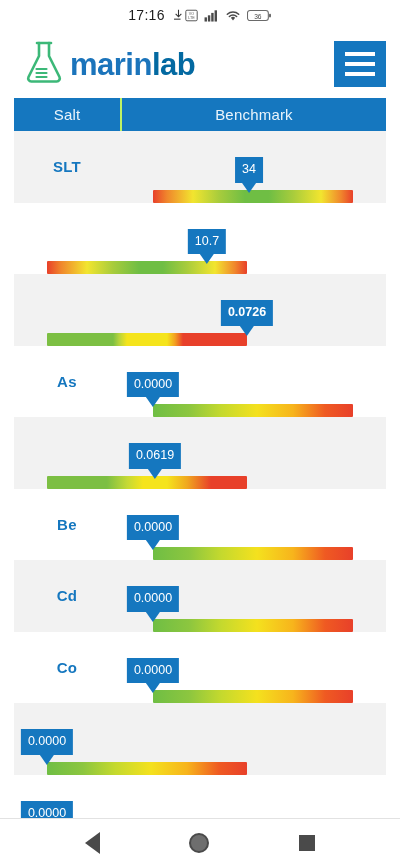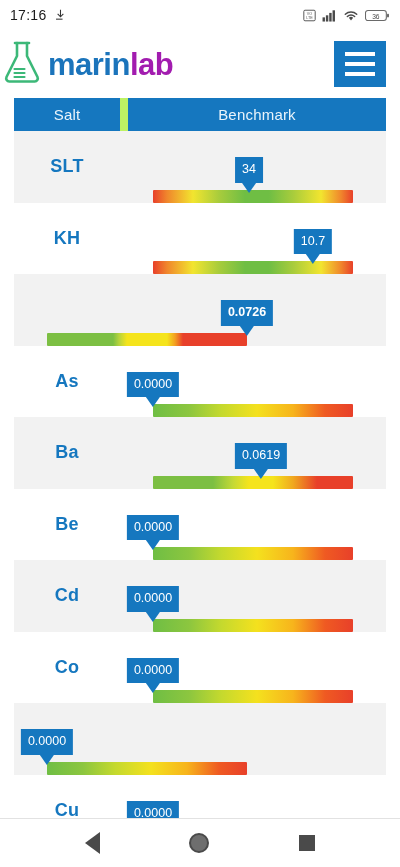--- a/index.html
+++ b/index.html
@@ -7,73 +7,73 @@
     width:400px;height:867px;
     background:#ffffff;
     font-family:"Liberation Sans","DejaVu Sans",sans-serif;
     overflow:hidden;
     position:relative;
   }
 
   
   .statusbar{
     height:30px;width:100%;
-    display:flex;align-items:center;justify-content:space-between;
+    display:flex;align-items:center;justify-content:center;
     padding:0 10px;box-sizing:border-box;
     background:#ffffff;
   }
   .sb-left{display:flex;align-items:center;gap:7px;}
   .sb-clock{font-size:14px;color:#1c1c1c;font-weight:500;letter-spacing:.3px;}
   .sb-right{display:flex;align-items:center;gap:6px;}
   .ic{display:block;}
 
   
   .appbar{
     height:68px;width:100%;
     display:flex;align-items:center;justify-content:space-between;
-    padding:0 14px 0 2px;box-sizing:border-box;background:#fff;
+    padding:0 14px 0 24px;box-sizing:border-box;background:#fff;
   }
   .brand{display:flex;align-items:center;gap:6px;}
   .brand-text{
     font-size:31px;font-weight:700;letter-spacing:-0.5px;line-height:1;
     display:flex;
   }
   .brand-marin{color:#1b74bb;}
-  .brand-lab{color:#a21caf;}
+  .brand-lab{color:#0369a1;}
   .menu-btn{
     width:52px;height:46px;background:#1577bf;
     display:flex;flex-direction:column;align-items:center;justify-content:center;
     gap:6px;border:0;cursor:pointer;
   }
   .menu-btn i{display:block;width:30px;height:4px;background:#fff;}
 
   
   .table-wrap{
     position:absolute;top:98px;left:0;right:0;bottom:49px;
     overflow:hidden;background:#fff;
   }
   .thead{
     display:flex;background:#1577bf;height:33px;
     margin:0 14px;
   }
   .th{
     color:#eaf4fb;font-size:15px;display:flex;align-items:center;
     justify-content:center;letter-spacing:.2px;
   }
-  .th-salt{width:106px;flex:0 0 106px;border-right:8px solid #bef264;}
+  .th-salt{width:106px;flex:0 0 106px;border-right:2px solid #bef264;}
   .th-bench{flex:1;}
 
   .row{
     display:flex;align-items:center;height:71.5px;
     margin:0 14px;
   }
   .row.alt{background:#f2f2f2;}
   .cell-salt{
     width:106px;flex:0 0 106px;
-    color:#1577bf;font-size:18px;font-weight:700;
+    color:#1577bf;font-size:15px;font-weight:700;
     display:flex;align-items:center;justify-content:center;
     height:100%;letter-spacing:.3px;
   }
   .cell-bench{
     flex:1;height:100%;position:relative;
     display:flex;align-items:flex-end;
   }
 
   .gauge{
     position:relative;width:200px;margin-left:33px;
@@ -190,21 +190,20 @@
       <div class="row alt">
         <div class="cell-salt">SLT</div>
         <div class="cell-bench">
           <div class="gauge">
             <div class="bar" style="background: linear-gradient(90deg, rgb(232, 64, 42) 0%, rgb(240, 134, 44) 7%, rgb(242, 229, 47) 20%, rgb(168, 204, 60) 33%, rgb(111, 190, 68) 46%, rgb(111, 190, 68) 58%, rgb(168, 204, 60) 70%, rgb(242, 229, 47) 84%, rgb(240, 134, 44) 94%, rgb(232, 64, 42) 100%);"></div>
             <div class="bubble" style="left: 48%;">34</div>
           </div>
         </div>
       </div>
       <div class="row">
-        <div class="cell-salt">KH</div>
         <div class="cell-bench">
           <div class="gauge">
             <div class="bar" style="background: linear-gradient(90deg, rgb(232, 64, 42) 0%, rgb(240, 134, 44) 7%, rgb(242, 229, 47) 20%, rgb(168, 204, 60) 33%, rgb(111, 190, 68) 46%, rgb(111, 190, 68) 58%, rgb(168, 204, 60) 70%, rgb(242, 229, 47) 84%, rgb(240, 134, 44) 94%, rgb(232, 64, 42) 100%);"></div>
             <div class="bubble" style="left: 80%; margin-top: 12px;">10.7</div>
           </div>
         </div>
       </div>
       <div class="row alt">
         <div class="cell-bench">
           <div class="gauge">
@@ -216,21 +215,20 @@
       <div class="row">
         <div class="cell-salt">As</div>
         <div class="cell-bench">
           <div class="gauge">
             <div class="bar" style="background: linear-gradient(90deg, rgb(111, 190, 68) 0%, rgb(140, 198, 63) 18%, rgb(196, 217, 46) 34%, rgb(244, 225, 30) 52%, rgb(247, 180, 28) 70%, rgb(239, 90, 34) 86%, rgb(232, 64, 42) 100%);"></div>
             <div class="bubble" style="left: 0%;">0.0000</div>
           </div>
         </div>
       </div>
       <div class="row alt">
-        <div class="cell-salt">Ba</div>
         <div class="cell-bench">
           <div class="gauge">
             <div class="bar" style="background: linear-gradient(90deg, rgb(124, 191, 67) 0%, rgb(124, 191, 67) 30%, rgb(196, 217, 53) 40%, rgb(245, 228, 28) 48%, rgb(245, 228, 28) 60%, rgb(240, 168, 31) 70%, rgb(232, 64, 42) 82%, rgb(232, 64, 42) 100%);"></div>
             <div class="bubble" style="left: 54%;">0.0619</div>
           </div>
         </div>
       </div>
       <div class="row">
         <div class="cell-salt">Be</div>
         <div class="cell-bench">
@@ -260,21 +258,20 @@
       </div>
       <div class="row alt">
         <div class="cell-bench">
           <div class="gauge">
             <div class="bar" style="background: linear-gradient(90deg, rgb(111, 190, 68) 0%, rgb(140, 198, 63) 18%, rgb(196, 217, 46) 34%, rgb(244, 225, 30) 52%, rgb(247, 180, 28) 70%, rgb(239, 90, 34) 86%, rgb(232, 64, 42) 100%);"></div>
             <div class="bubble" style="left: 0%;">0.0000</div>
           </div>
         </div>
       </div>
       <div class="row">
-        <div class="cell-salt">Cu</div>
         <div class="cell-bench">
           <div class="gauge">
             <div class="bar" style="background: linear-gradient(90deg, rgb(111, 190, 68) 0%, rgb(140, 198, 63) 18%, rgb(196, 217, 46) 34%, rgb(244, 225, 30) 52%, rgb(247, 180, 28) 70%, rgb(239, 90, 34) 86%, rgb(232, 64, 42) 100%);"></div>
             <div class="bubble" style="left: 0%;">0.0000</div>
           </div>
         </div>
       </div>
     </div>
 </div>
 

